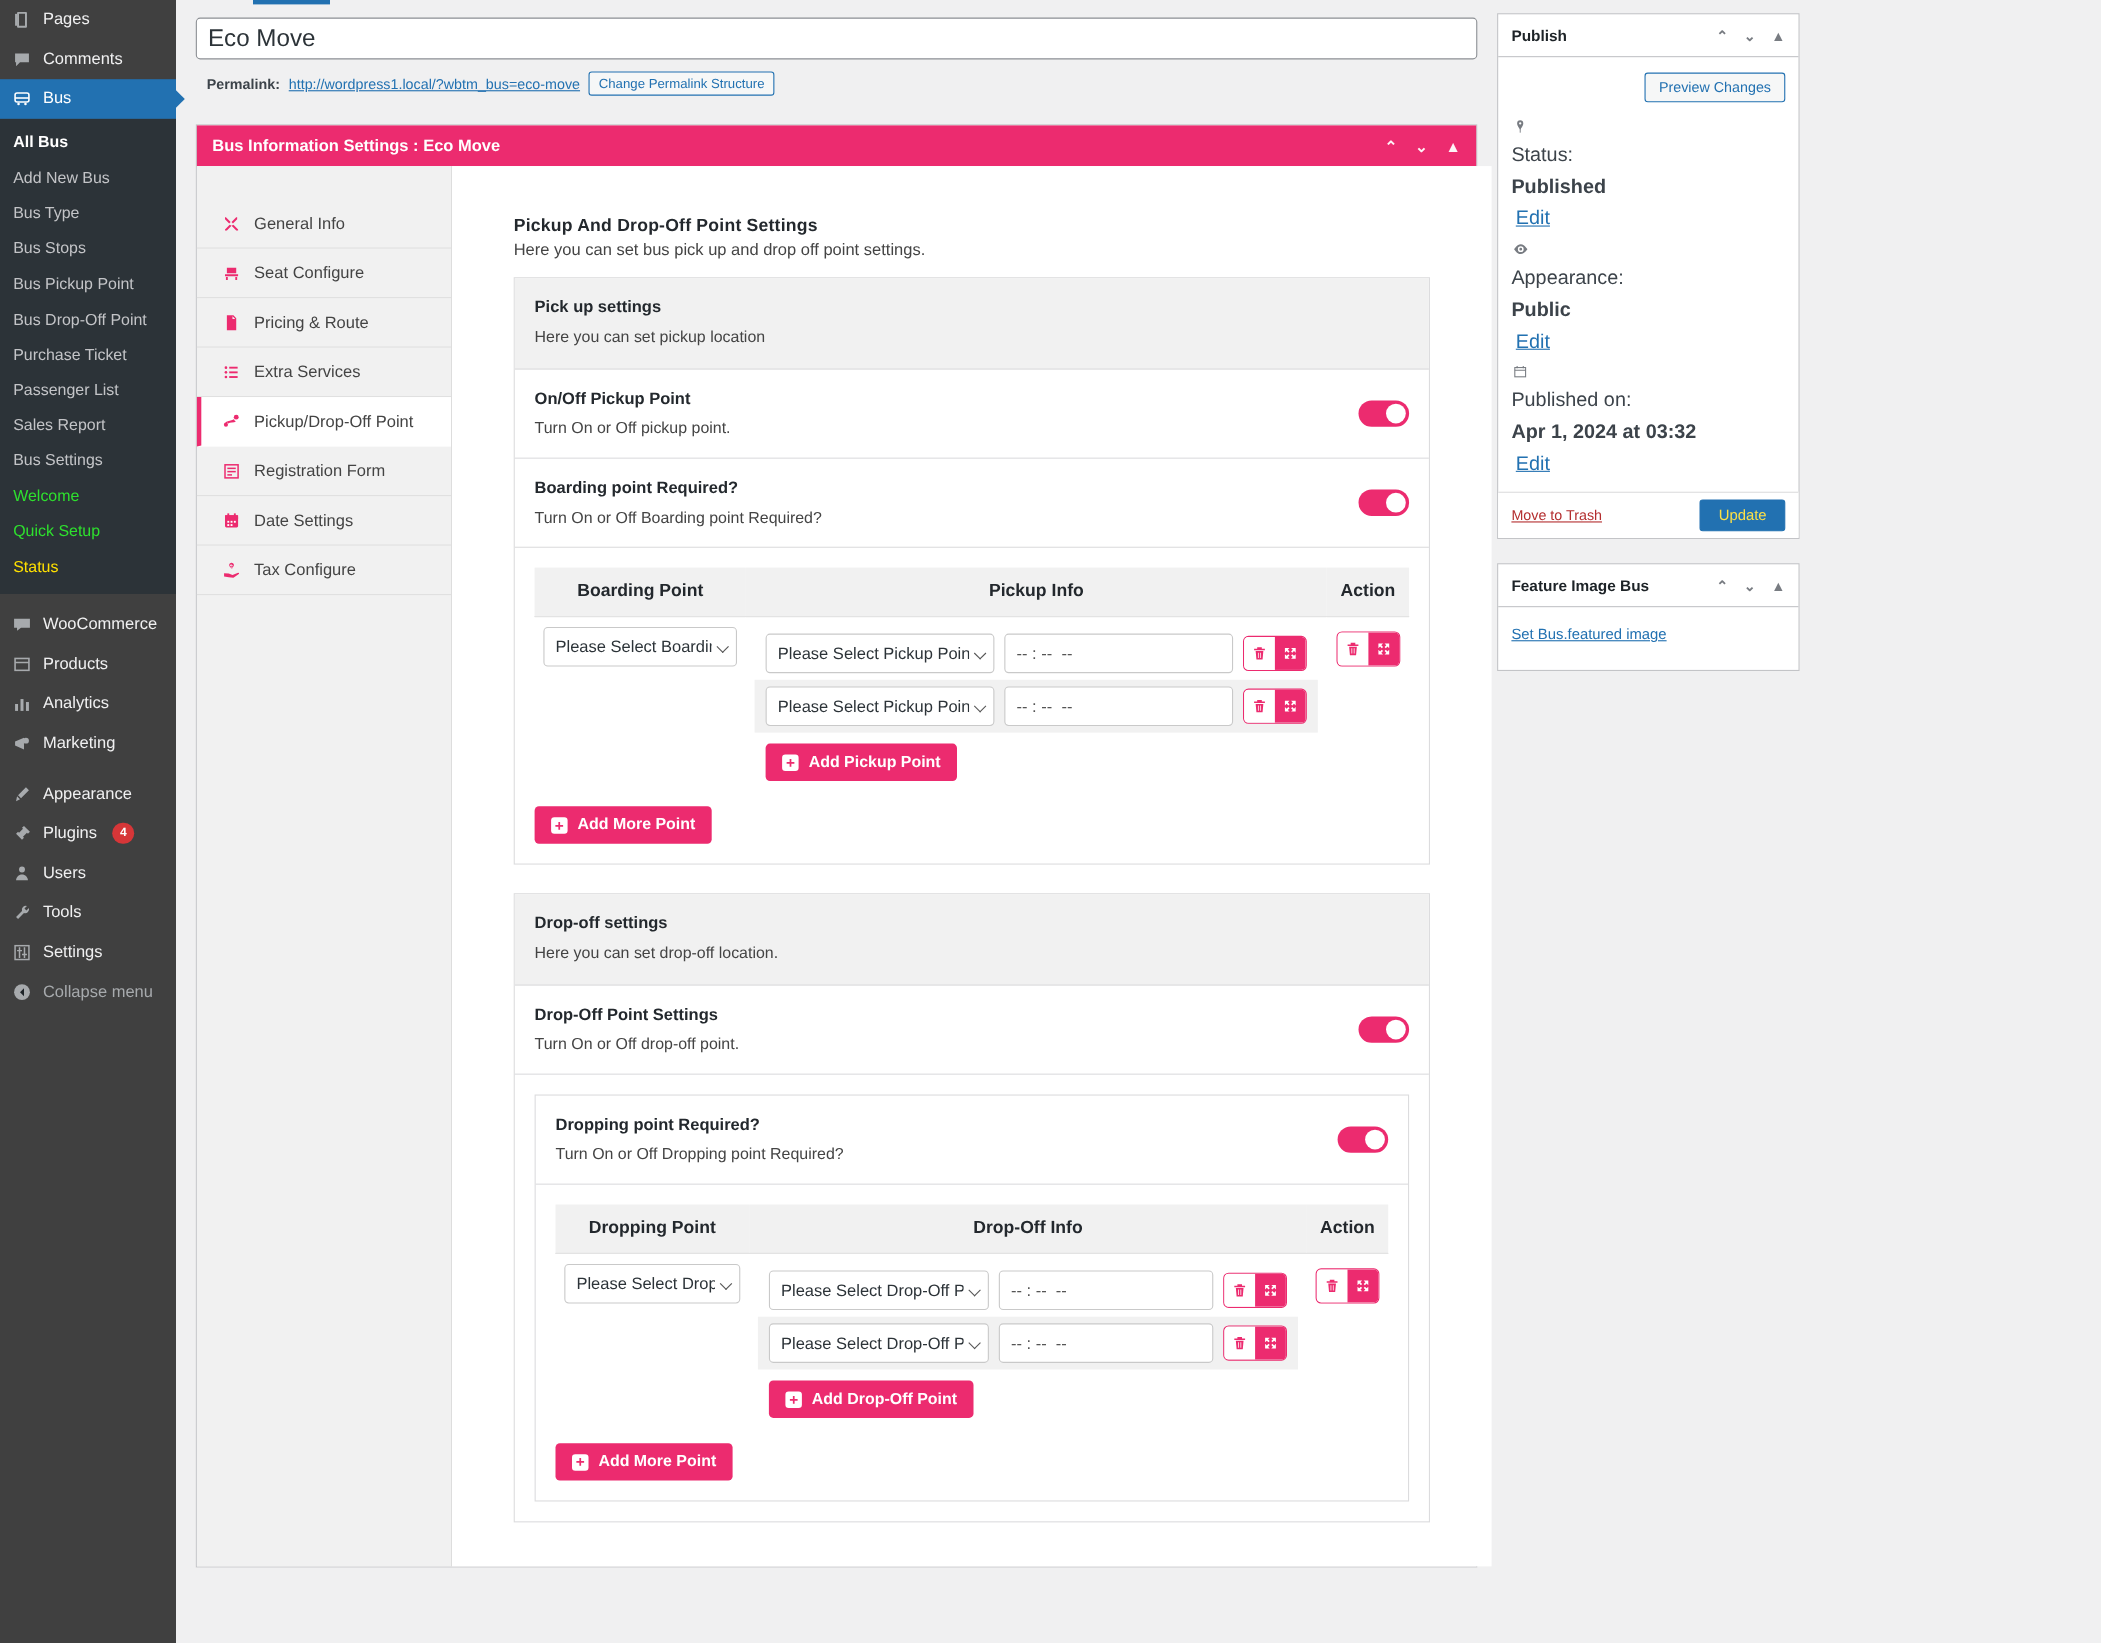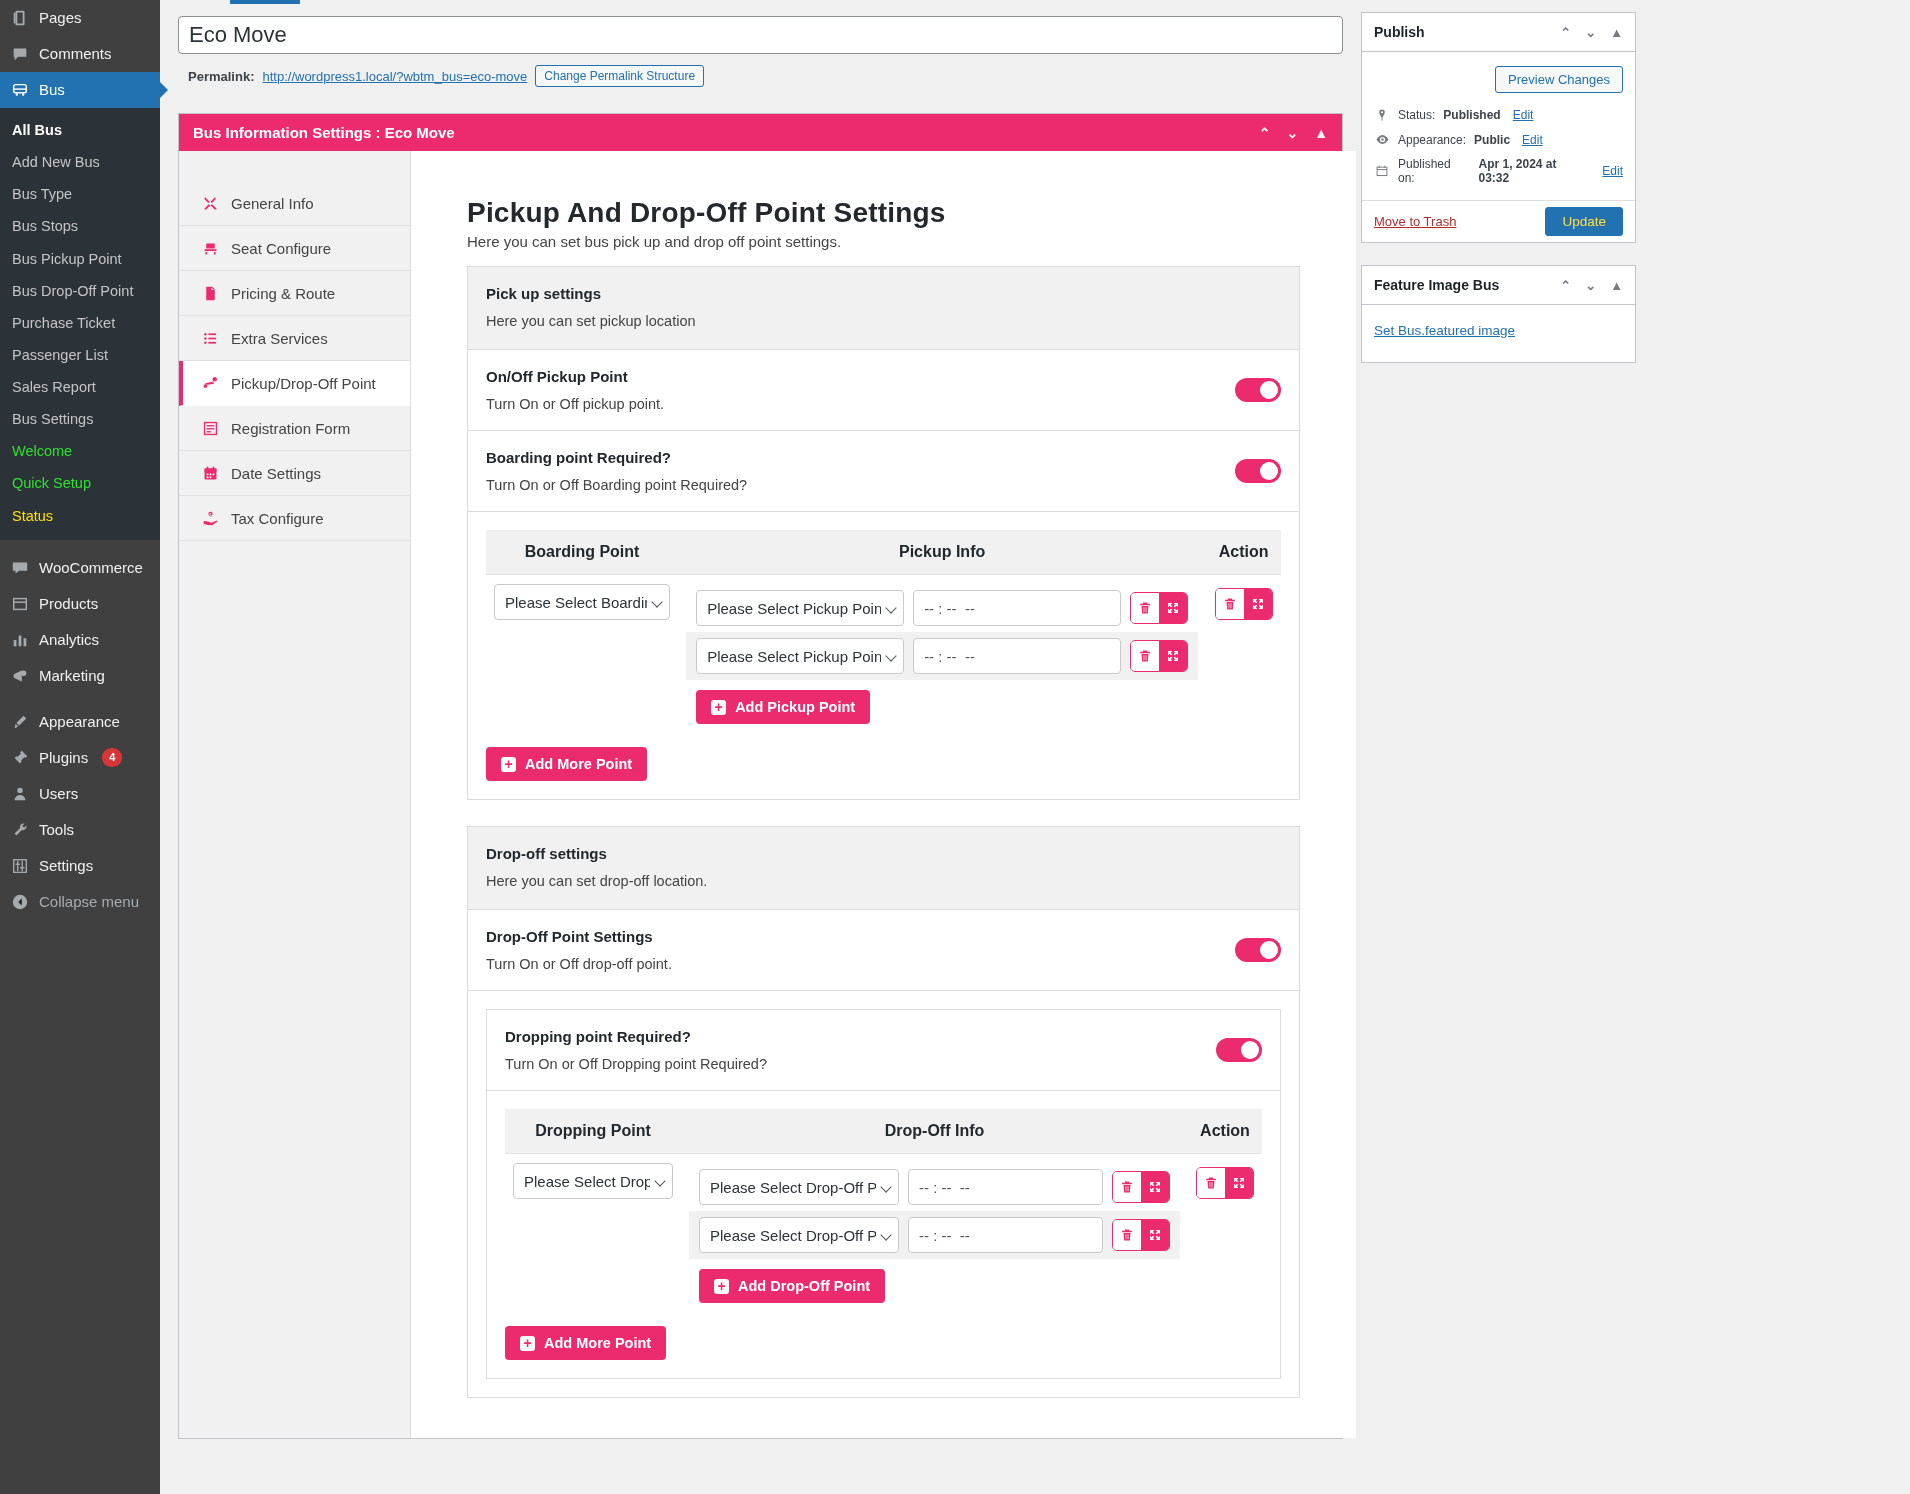--- a/index.html
+++ b/index.html
@@ -95,21 +95,21 @@
     padding: 13px 0 13px 22px; font-size:15px; color:#444;
     border-bottom:1px solid #e0e0e0; cursor:pointer;
     background:transparent; position:relative;
   }
   .tab-item:last-child{ border-bottom:1px solid #e0e0e0; }
   .tab-item.active{ background:#fff; border-left:4px solid #ec2b6f; padding-left:18px; border-bottom-color:transparent;}
   .tab-ico{ width:18px; height:18px; color:#ec2b6f; display:flex;align-items:center;justify-content:center; flex:0 0 18px;}
   .tab-ico svg{ width:17px; height:17px; fill:#ec2b6f; }
 
   .panel-col{ flex:1; background:#fff; padding: 46px 56px 40px 56px; }
-  h2.page-h{ font-size:28px; color:#23282d; font-weight:bold; letter-spacing:.2px;}
+  h2.page-h{ font-size:16px; color:#23282d; font-weight:bold; letter-spacing:.2px;}
   p.page-sub{ font-size:15px; color:#444; margin-top:4px; }
 
   .card { border:1px solid #dcdcde; margin-top:16px; }
   .card-head{ background:#f1f1f1; padding:18px 18px 20px 18px; border-bottom:1px solid #dcdcde;}
   .card-head h3{ font-size:15px; color:#23282d; }
   .card-head p{ font-size:14.5px; color:#444; margin-top:11px;}
 
   .row-setting{
     display:flex; align-items:center; justify-content:space-between;
     padding:18px; border-bottom:1px solid #dcdcde;
@@ -184,21 +184,21 @@
   }
   .metabox-head .ctrls{ display:flex; gap:14px; color:#787c82; }
   .metabox-head .ctrls span{ cursor:pointer; font-size:13px; }
   .metabox-body{ padding:10px 12px; }
   .preview-row{ display:flex; justify-content:flex-end; padding:4px 0 10px 0; }
   .btn-secondary{
     background:#f6f7f7; border:1px solid #2271b1; color:#2271b1;
     border-radius:3px; padding:5px 12px; font-size:13px; cursor:pointer;
     font-family:"Liberation Sans", sans-serif;
   }
-  .misc-row{ display:flex; align-items:center; gap:8px; padding:5px 0; font-size:12px; color:#3c434a;}
+  .misc-row{ display:flex; gap:8px; padding:5px 0; font-size:18px; color:#3c434a;flex-direction:column;}
   .misc-row .mico{ width:16px; color:#787c82; display:flex; justify-content:center;}
   .misc-row b{ font-weight:bold; }
   .edit-link{ color:#2271b1; text-decoration:underline; cursor:pointer; margin-left:4px;}
   .metabox-foot{
     display:flex; align-items:center; justify-content:space-between;
     padding:6px 12px; border-top:1px solid #dcdcde; background:#fff;
   }
   .trash-link{ color:#b32d2e; text-decoration:underline; font-size:13px; cursor:pointer;}
   .btn-primary{
     background:#2271b1; color:#fde047; border:1px solid #2271b1; border-radius:3px;

